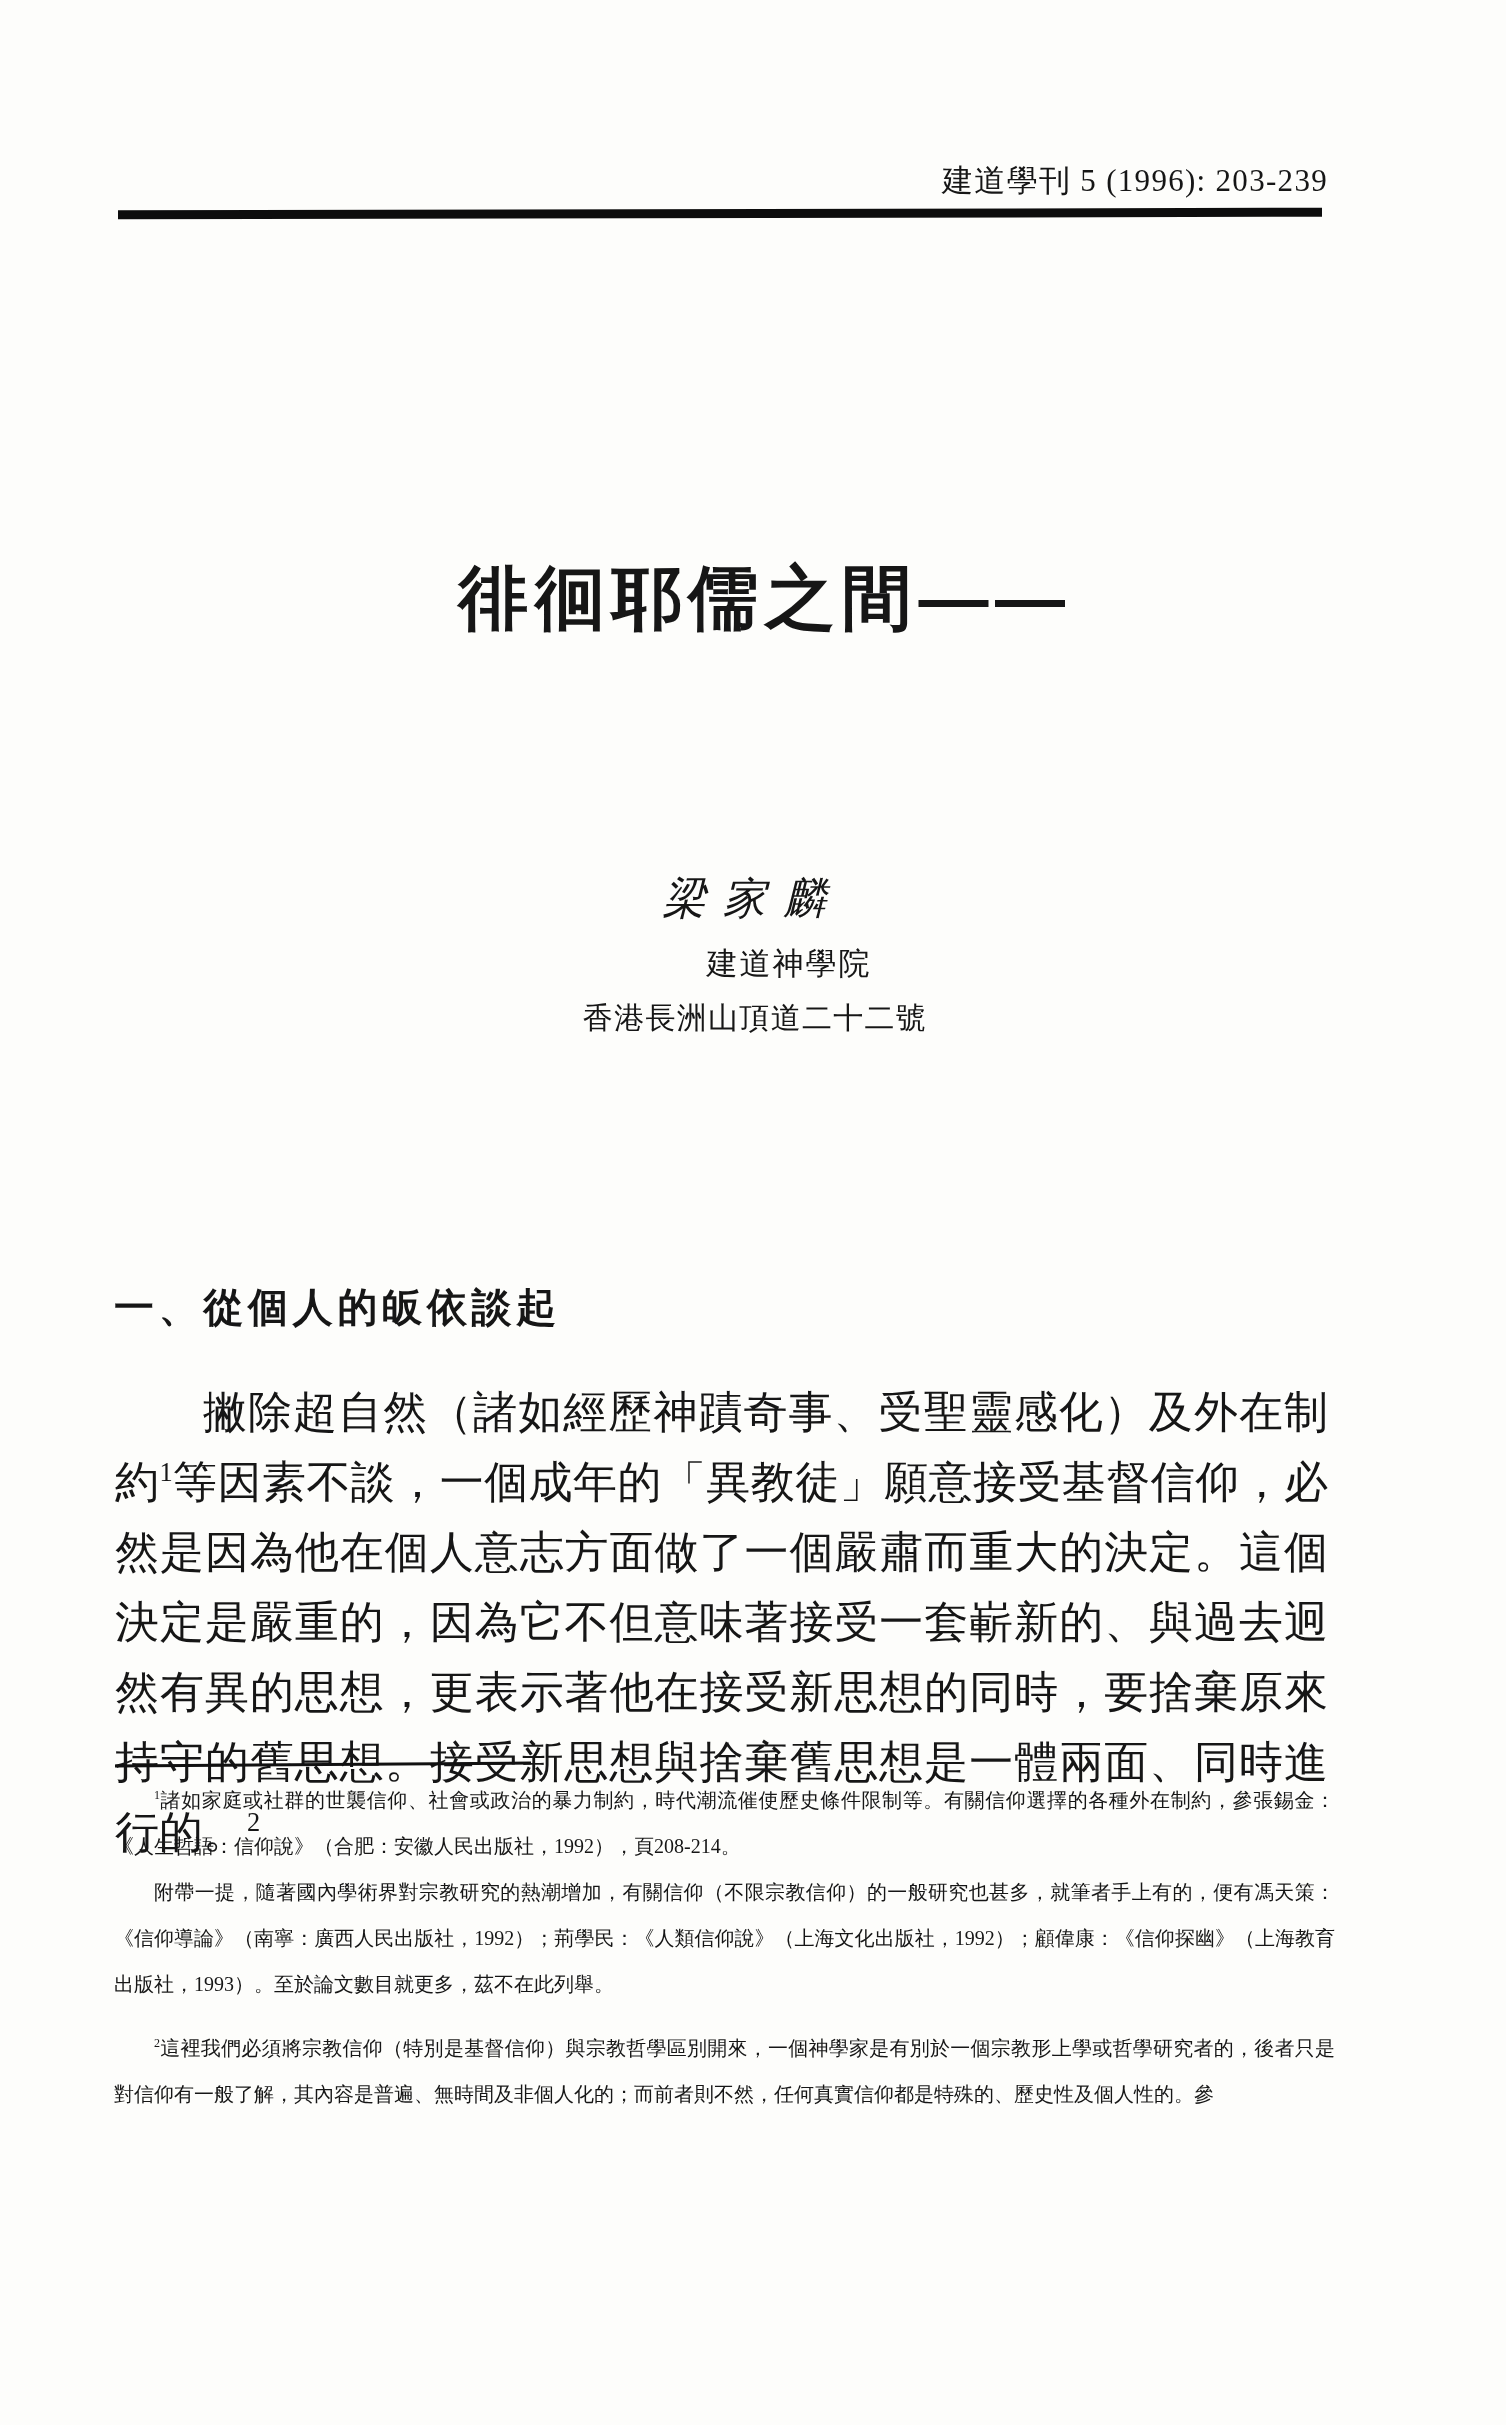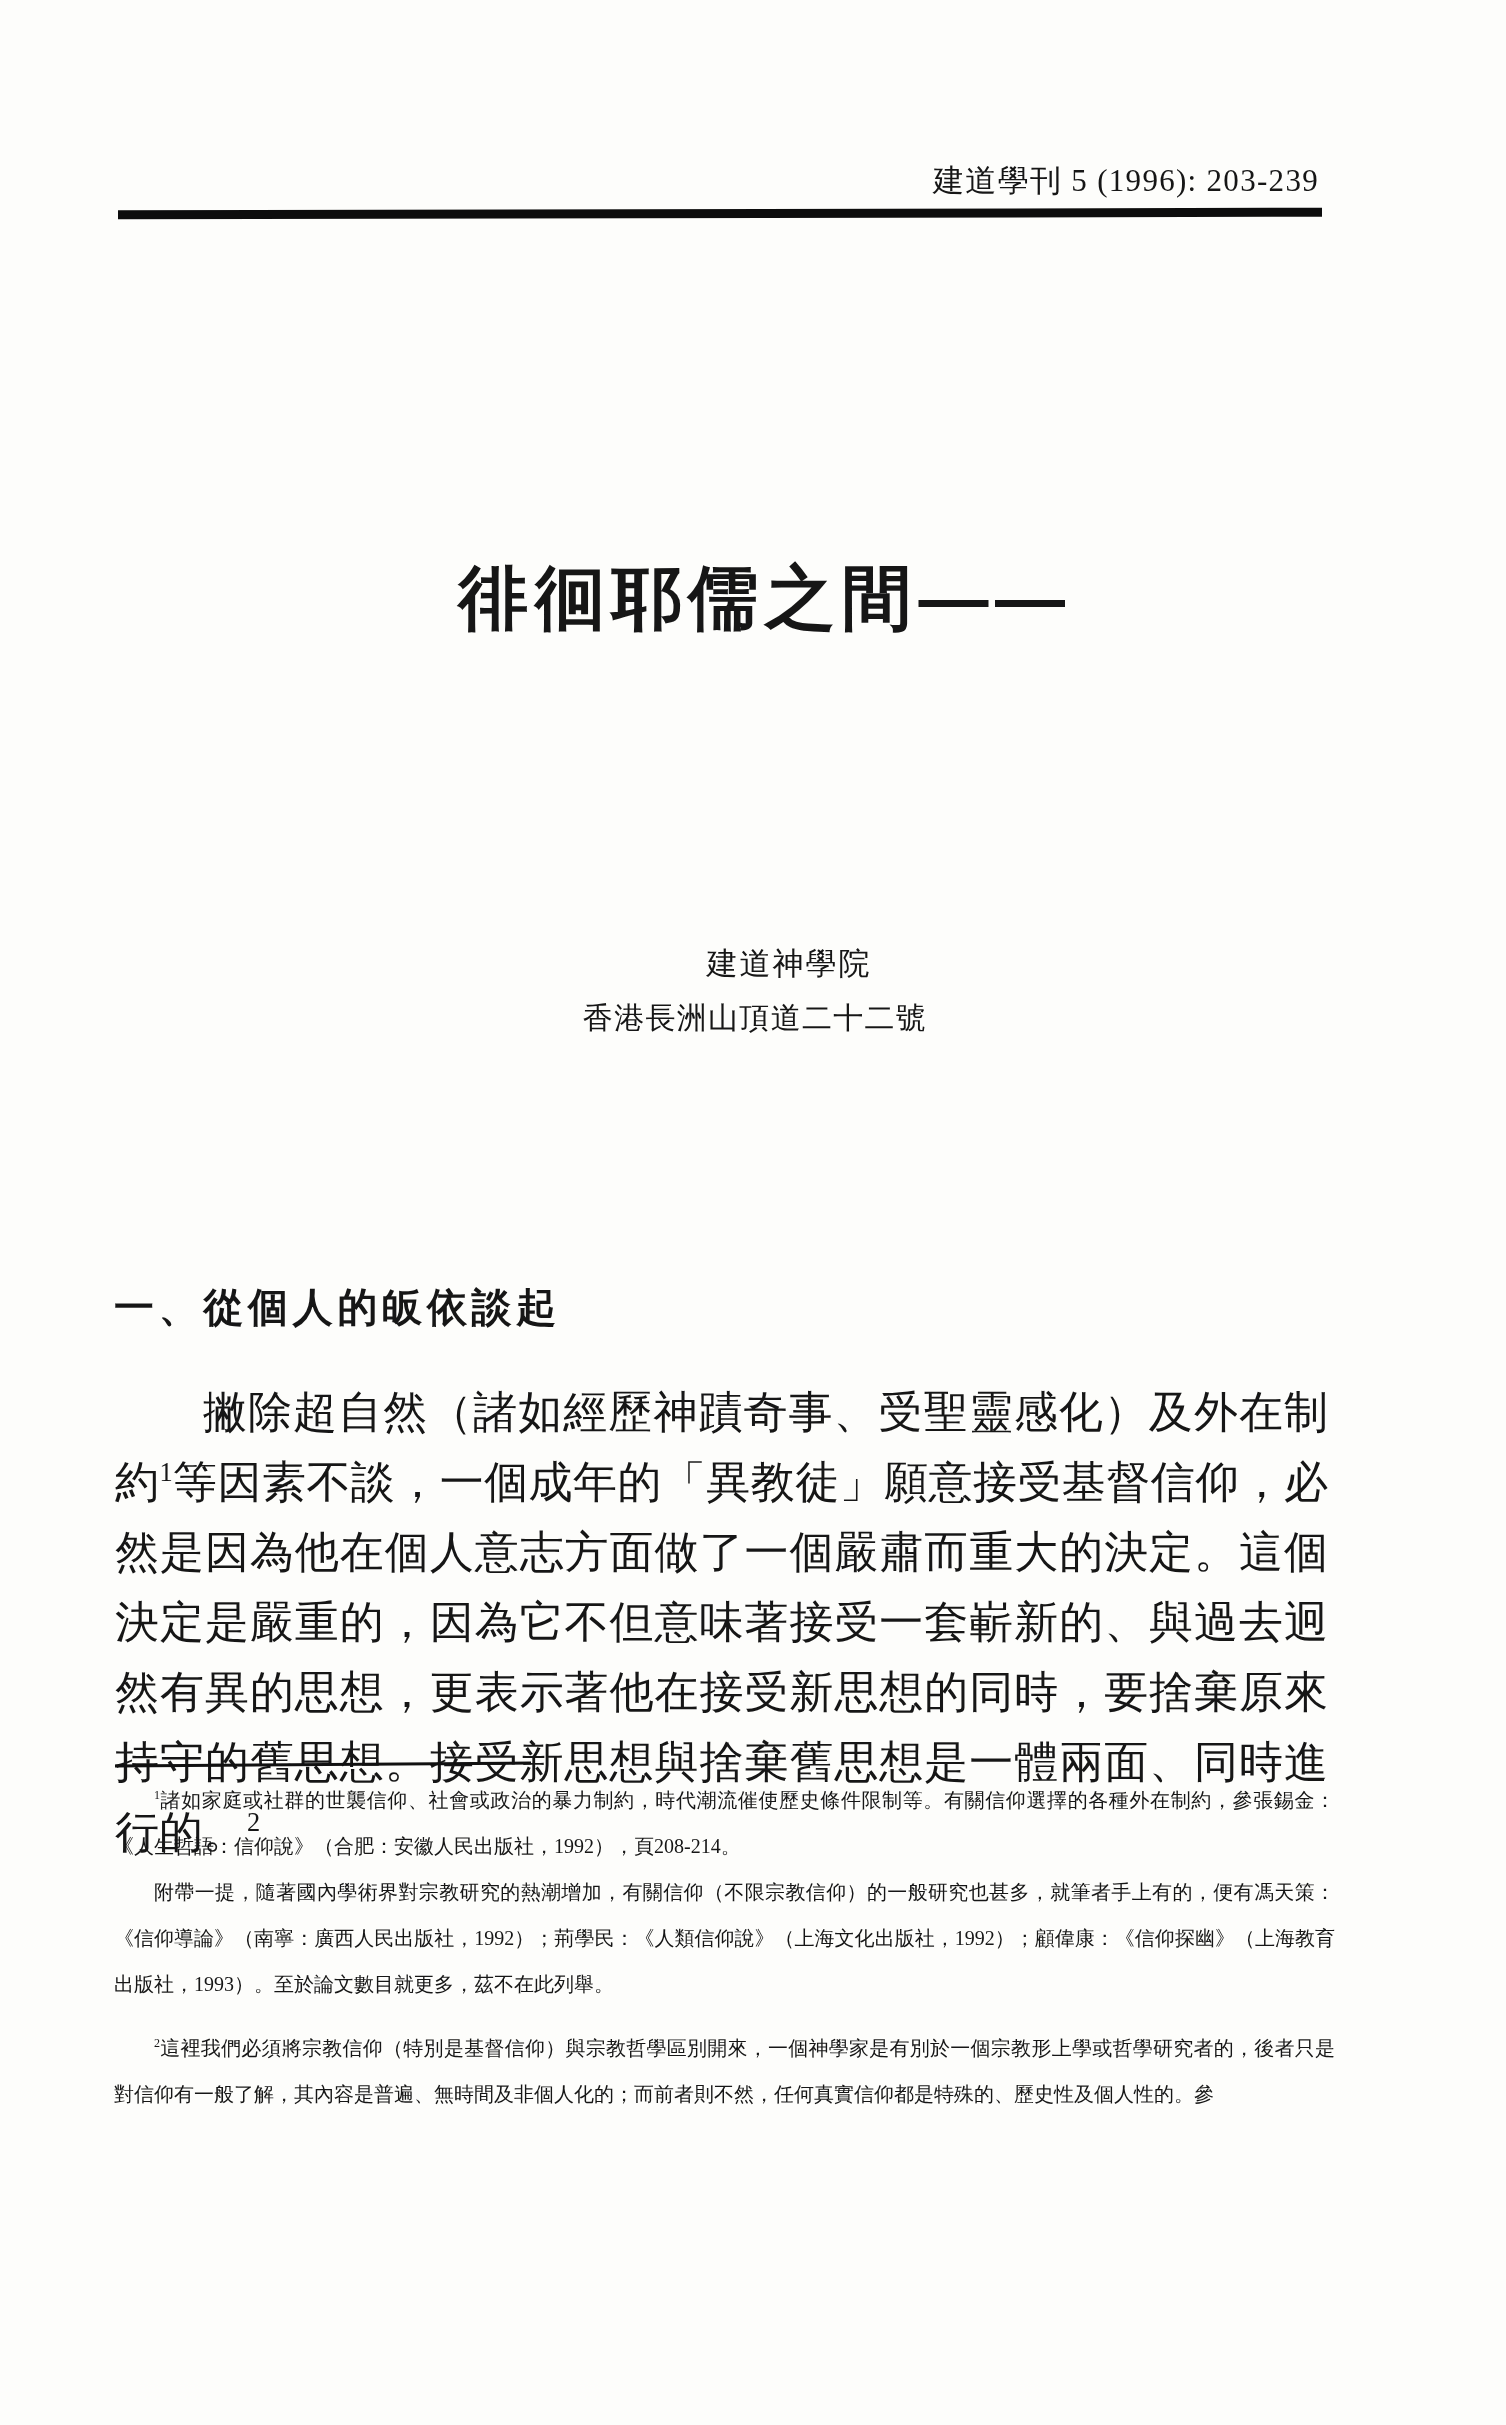--- a/index.html
+++ b/index.html
@@ -13,21 +13,21 @@
     height: 2426px;
     margin: 0 auto;
     background: #fdfdfb;
     color: #161616;
     font-family: "Liberation Serif", serif;
     overflow: hidden;
   }
   .journal-cite {
     position: absolute;
     top: 160px;
-    right: 187px;
+    right: 178px;
     font-size: 31px;
     letter-spacing: 1.3px;
     white-space: nowrap;
   }
   .header-rule {
     position: absolute;
     top: 209px;
     left: 118px;
     width: 1204px;
     height: 8.7px;
@@ -147,20 +147,21 @@
 
 <div class="page">
 
   <div class="journal-cite">建道學刊 5 (1996): 203-239</div>
 
   <div class="header-rule"></div>
 
   <h1 class="article-title">徘徊耶儒之間——</h1>
 
 
+  <div class="author-name">梁家麟</div>
 
   <div class="author-affiliation">建道神學院</div>
 
   <div class="author-address">香港長洲山頂道二十二號</div>
 
   <h3 class="section-heading">一、從個人的皈依談起</h3>
 
   <p class="body-paragraph"><span>撇除超自然（諸如經歷神蹟奇事、受聖靈感化）及外在制約</span><sup class="fn-ref">1</sup><span>等因素不談，一個成年的「異教徒」願意接受基督信仰，必然是因為他在個人意志方面做了一個嚴肅而重大的決定。這個決定是嚴重的，因為它不但意味著接受一套嶄新的、與過去迥然有異的思想，更表示著他在接受新思想的同時，要捨棄原來持守的舊思想。接受新思想與捨棄舊思想是一體兩面、同時進行的。</span><sup class="fn-ref">2</sup></p>
 
   <div class="footnote-separator"></div>

